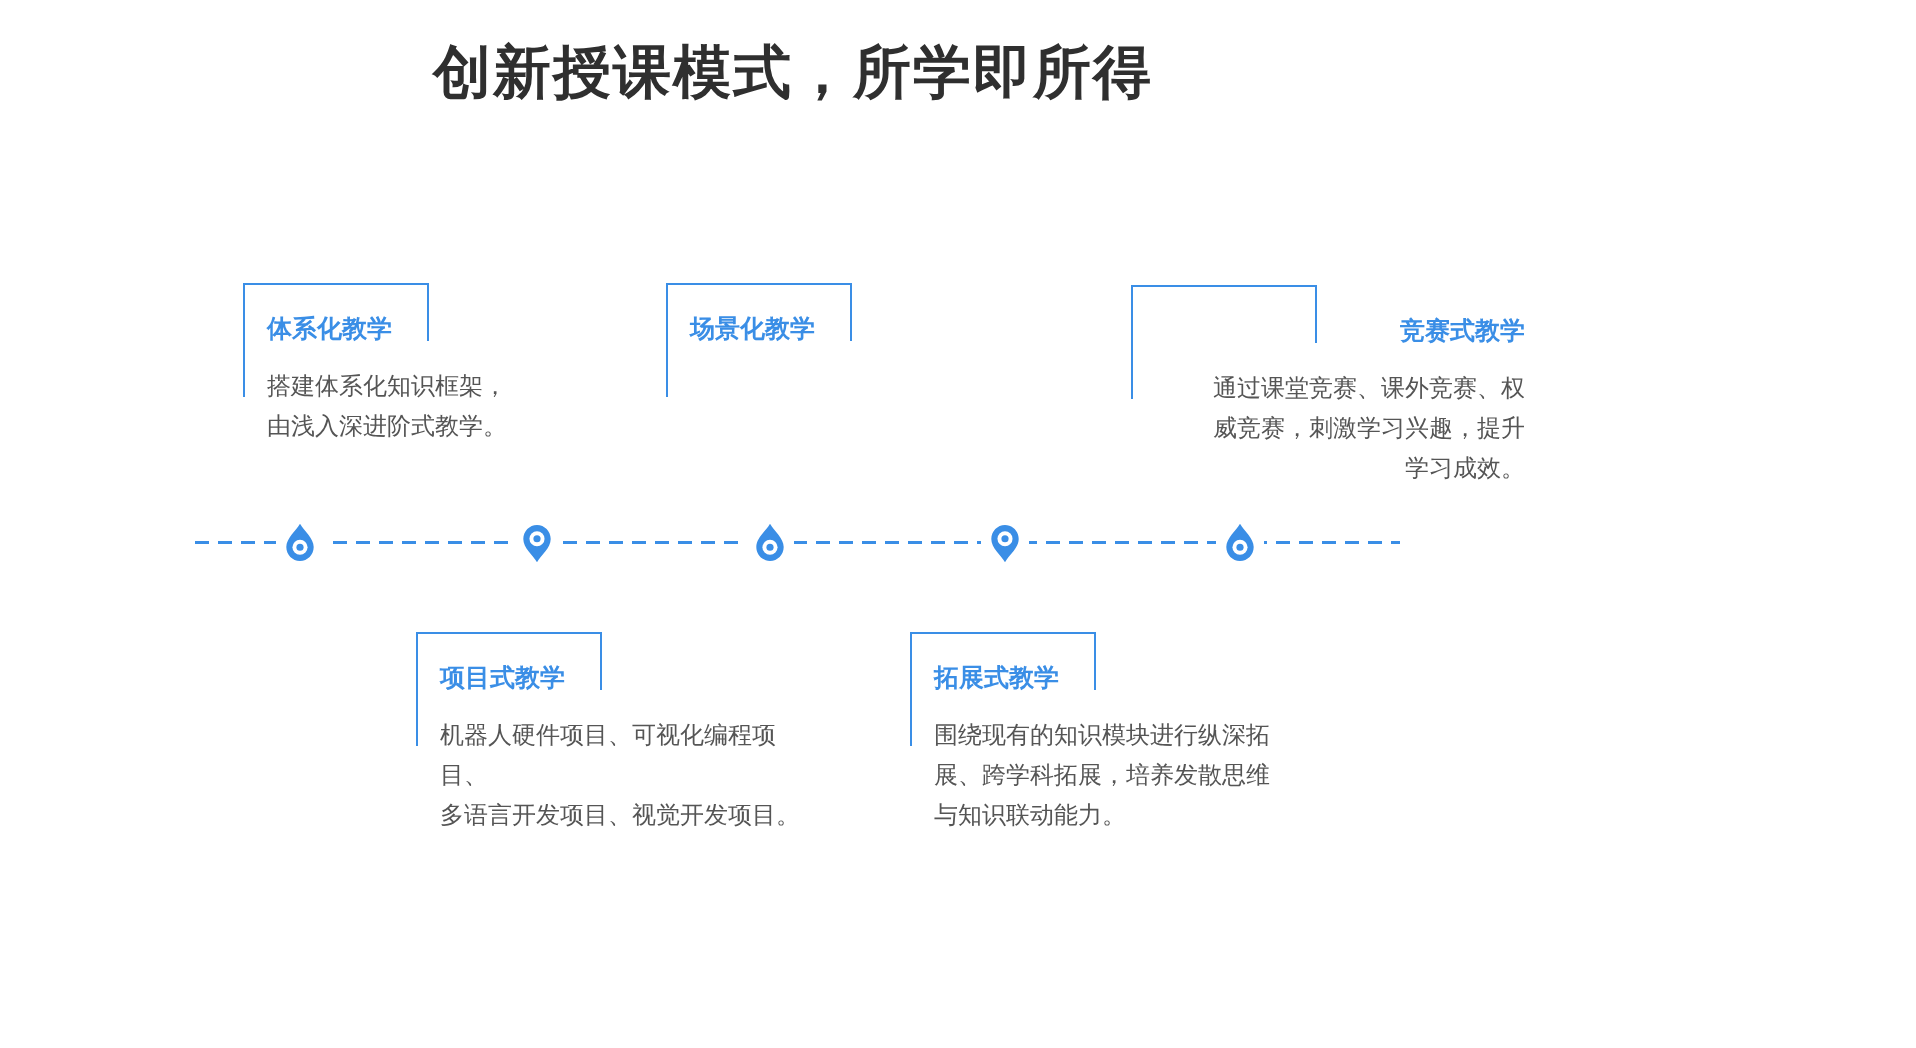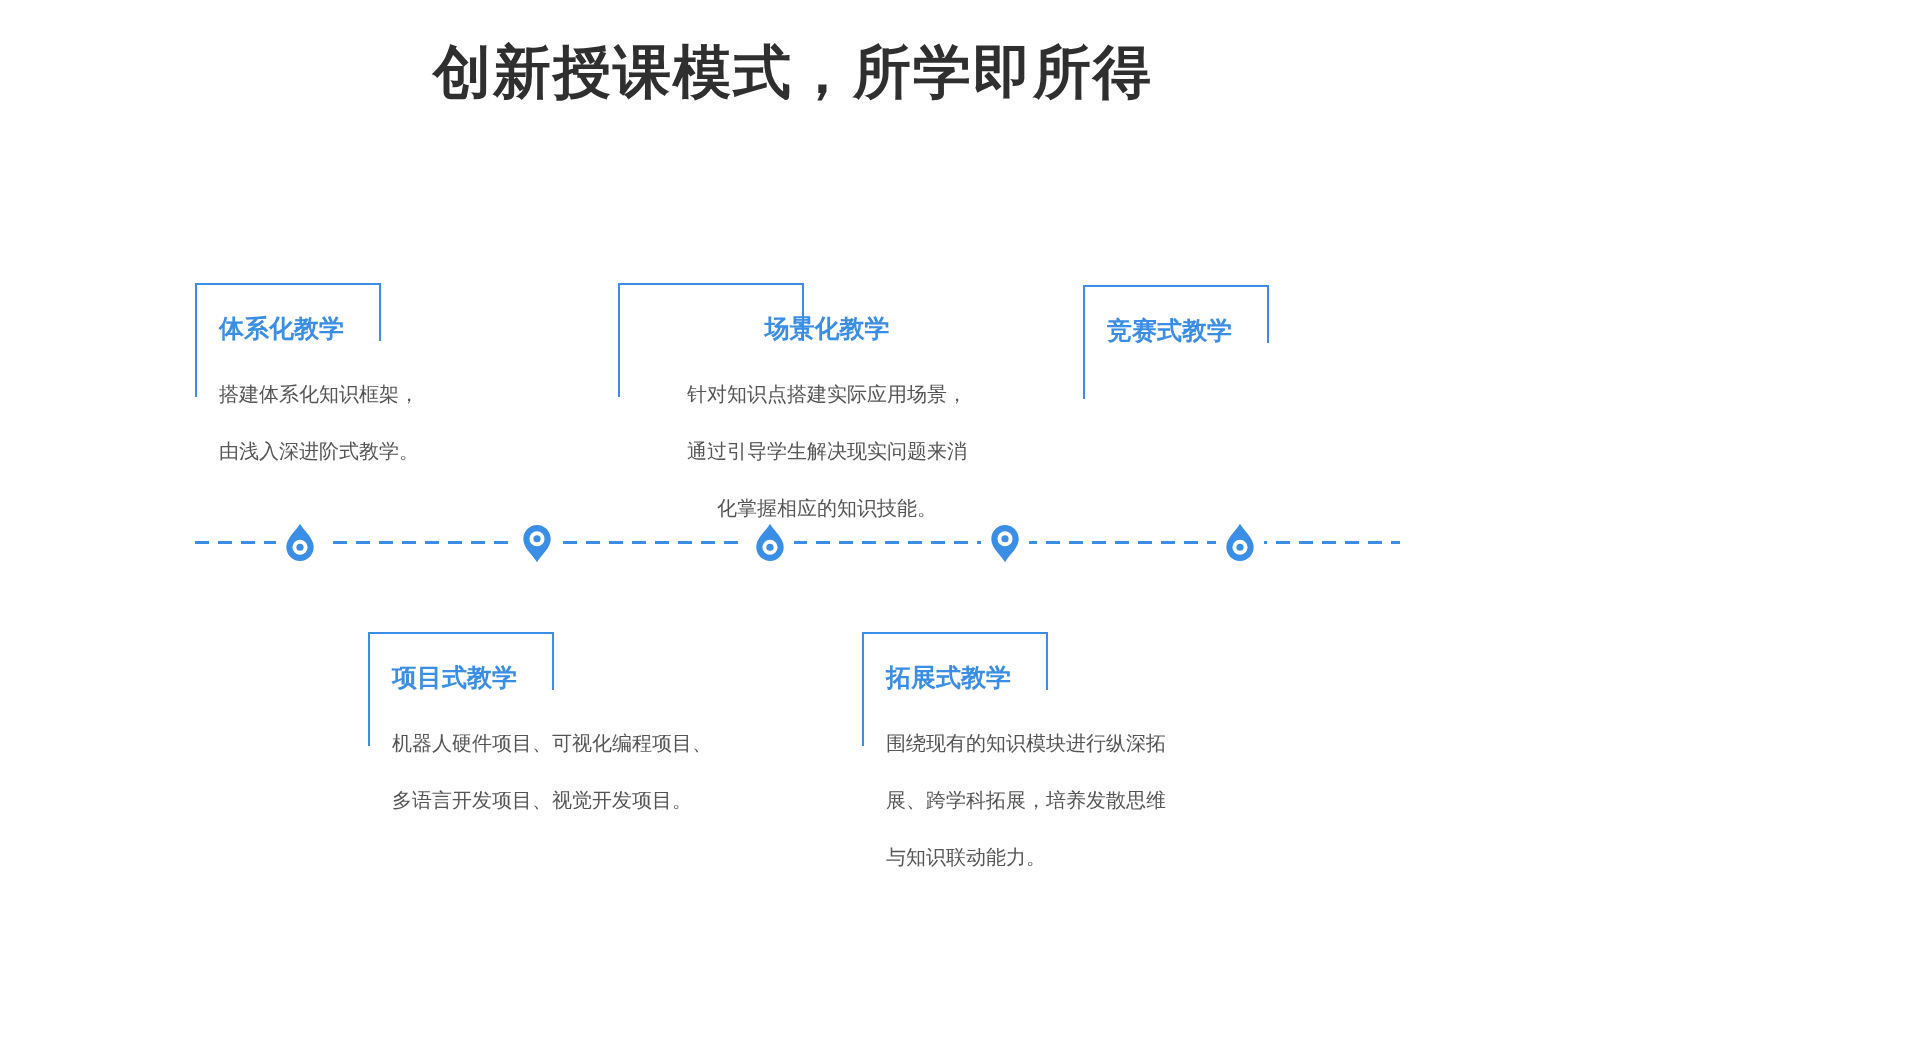--- a/index.html
+++ b/index.html
@@ -20,21 +20,21 @@
     transform: translateX(-50%);
     margin: 0;
     font-size: 58px;
     font-weight: 700;
     color: var(--title, #2f2f2f);
     letter-spacing: 2px;
     white-space: nowrap;
   }
 
   
-  .card { position: absolute; }
+  .card { position: absolute; margin-left: 48px; }
   .card.c1 { left: 195px;  top: 283px; }
   .card.c2 { left: 618px;  top: 283px; text-align: center; }
   .card.c3 { left: 1083px; top: 285px; text-align: right; }
   .card.c4 { left: 368px;  top: 632px; }
   .card.c5 { left: 862px;  top: 632px; }
 
   .bracket {
     position: absolute;
     top: 0; left: 0;
     width: 186px;
@@ -64,22 +64,22 @@
     font-size: 25px;
     font-weight: 700;
     color: var(--accent, #3a8ee6);
     white-space: nowrap;
   }
 
   .card-text {
     position: relative;
     margin: 21px 0 0 24px;
     width: 370px;
-    font-size: 20px;
-    line-height: 57px;
+    font-size: 24px;
+    line-height: 40px;
     color: var(--body, #555555);
     white-space: pre-line;
   }
 
   
   .timeline {
     position: absolute;
     left: 195px;
     top: 541px;
     width: 1205px;
@@ -121,28 +121,28 @@
   <div class="card c1">
     <div class="bracket"></div>
     <h2 class="card-title">体系化教学</h2>
     <p class="card-text">搭建体系化知识框架，
 由浅入深进阶式教学。</p>
   </div>
 
   <div class="card c2">
     <div class="bracket"></div>
     <h2 class="card-title">场景化教学</h2>
-    <p class="card-text">针对知识点搭建实际应用场景，
-通过引导学生解决现实问题来消
-化掌握相应的知识技能。</p>
   </div>
 
   <div class="card c3">
     <div class="bracket"></div>
     <h2 class="card-title">竞赛式教学</h2>
+    <p class="card-text">通过课堂竞赛、课外竞赛、权
+威竞赛，刺激学习兴趣，提升
+学习成效。</p>
   </div>
 
   <div class="timeline"></div>
 
   <div class="pin p1 up">
     <svg viewBox="0 0 36 44" aria-hidden="true">
       <path d="M18 42.5 C13.5 34.5 3.5 27.5 3.5 17.8 C3.5 9.6 10 3 18 3 C26 3 32.5 9.6 32.5 17.8 C32.5 27.5 22.5 34.5 18 42.5 Z" fill="currentColor"></path>
       <circle cx="18" cy="17.5" r="8" fill="#ffffff"></circle>
       <circle cx="18" cy="17.5" r="3.8" fill="currentColor"></circle>
     </svg>

